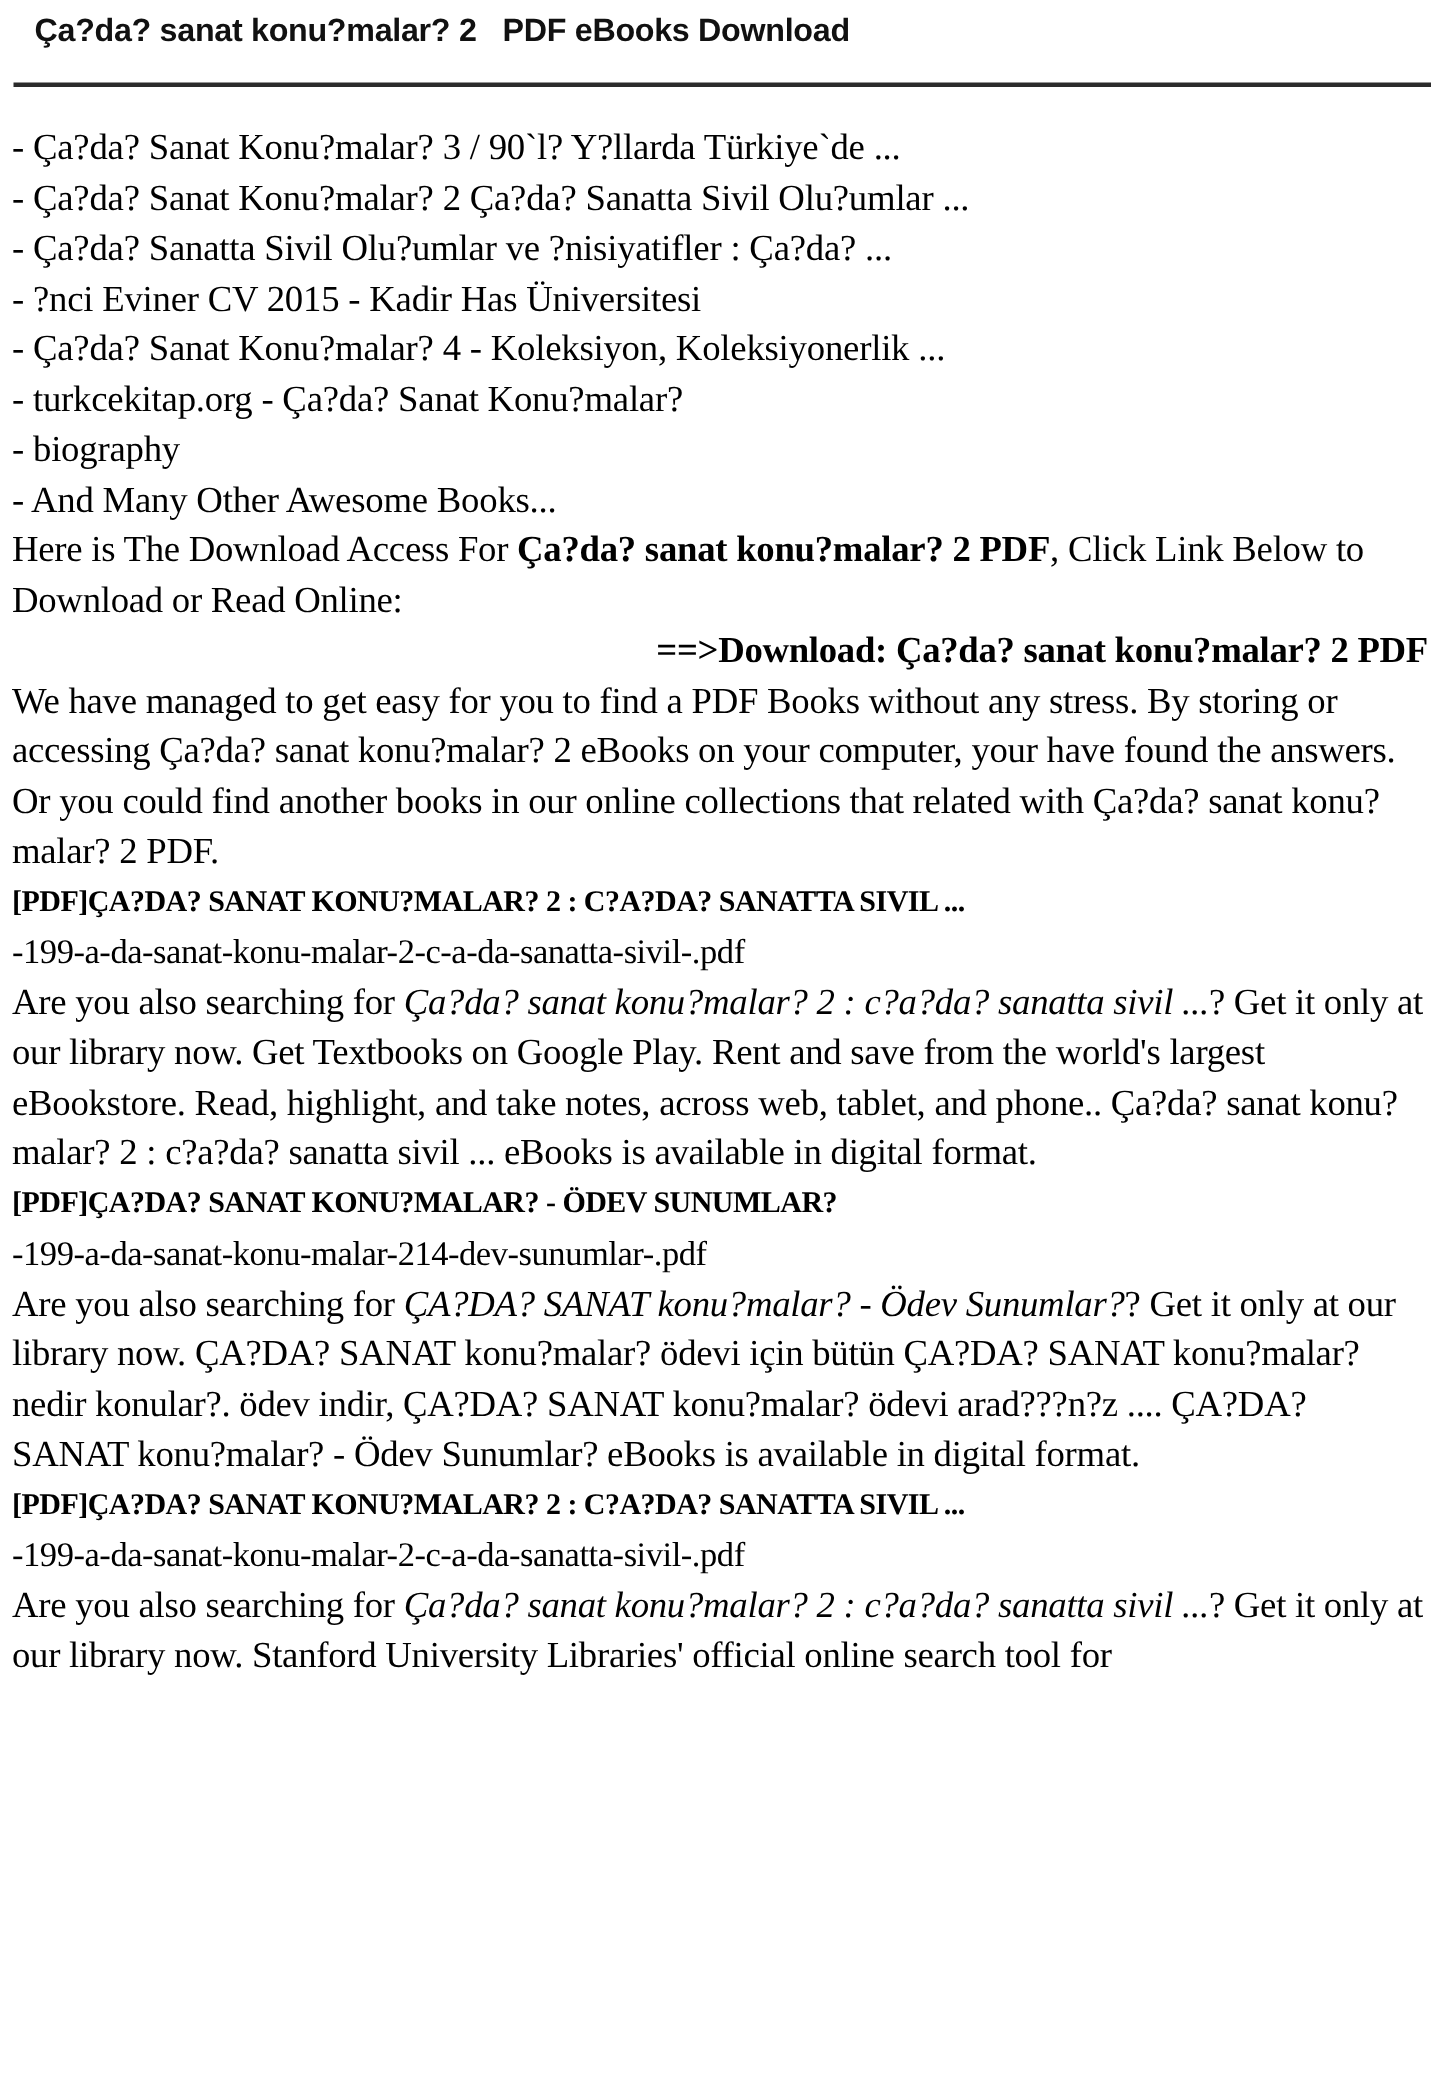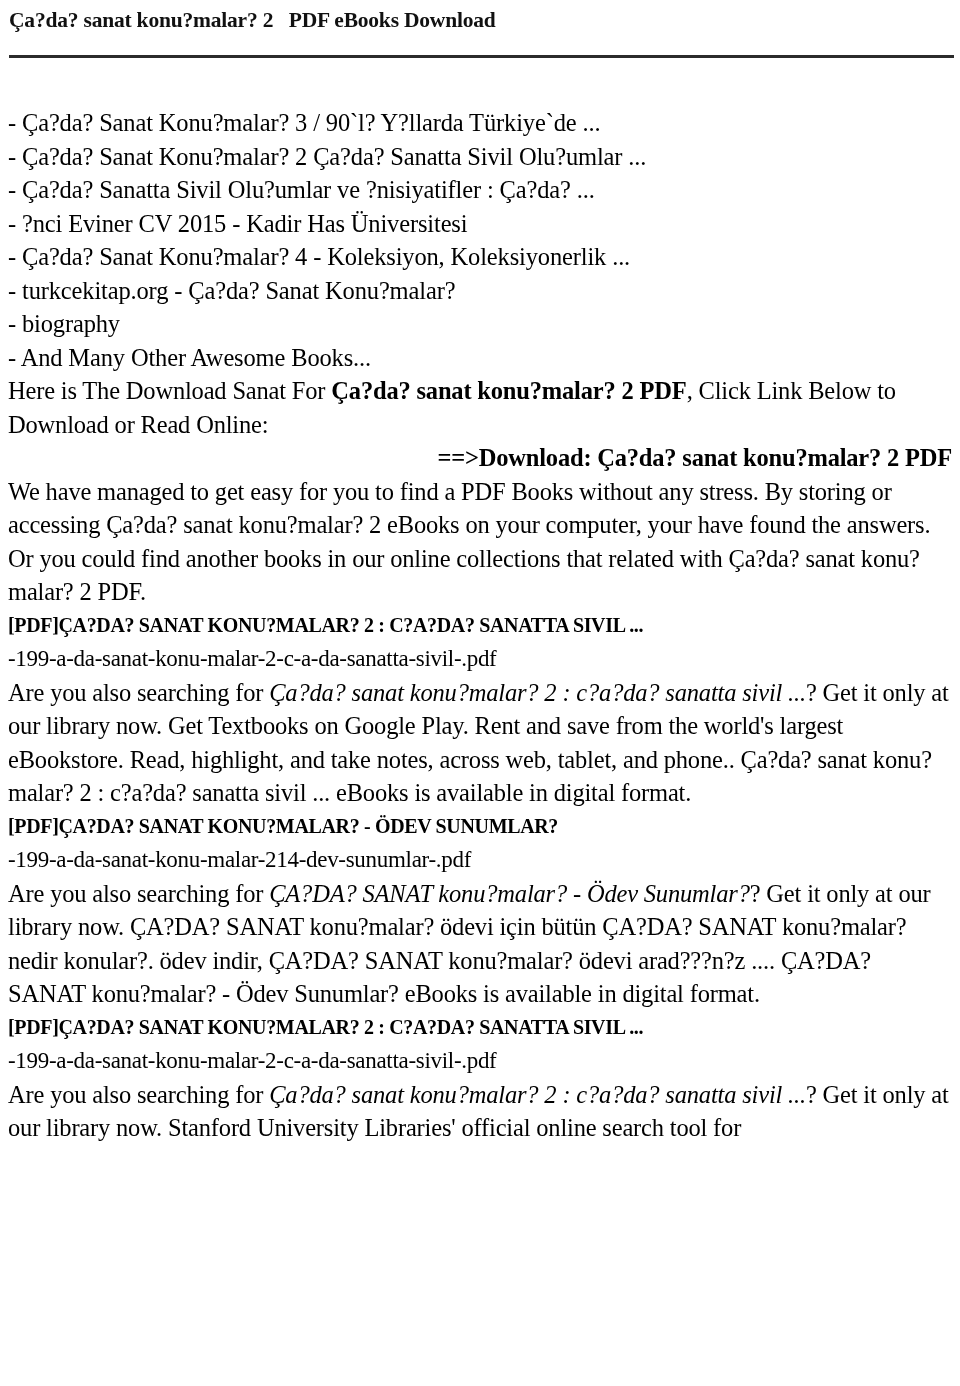--- a/index.html
+++ b/index.html
@@ -17,38 +17,38 @@
     -webkit-font-smoothing: antialiased;
   }
   .page {
     position: relative;
     width: 960px;
     height: 1386px;
     box-sizing: border-box;
     padding: 0 8px 0 8px;
   }
   .doc-title {
-    font-family: Liberation Serif, serif;
+    font-family: Liberation Sans, sans-serif;
     font-weight: bold;
     font-size: 21.5px;
     letter-spacing: -0.2px;
     line-height: 26px;
-    margin: 7px 0 0 1px;
+    margin: 7px 0 0 15px;
     white-space: pre;
     color: #111111;
   }
   .rule {
     height: 0;
     border: none;
     border-top: 3px solid #2b2b2b;
     margin: 22px 1px 0 1px;
     width: 945px;
   }
   .body-region {
-    margin-top: 48px;
+    margin-top: 24px;
   }
   .bullet-list {
     list-style: none;
     margin: 0;
     padding: 0;
   }
   .bullet-list li {
     font-size: 24.5px;
     line-height: 33.5px;
     white-space: nowrap;
@@ -110,21 +110,21 @@
       <li>- Ça?da? Sanat Konu?malar? 3 / 90`l? Y?llarda Türkiye`de ...</li>
       <li>- Ça?da? Sanat Konu?malar? 2 Ça?da? Sanatta Sivil Olu?umlar ...</li>
       <li>- Ça?da? Sanatta Sivil Olu?umlar ve ?nisiyatifler : Ça?da? ...</li>
       <li>- ?nci Eviner CV 2015 - Kadir Has Üniversitesi</li>
       <li>- Ça?da? Sanat Konu?malar? 4 - Koleksiyon, Koleksiyonerlik ...</li>
       <li>- turkcekitap.org - Ça?da? Sanat Konu?malar?</li>
       <li>- biography</li>
       <li>- And Many Other Awesome Books...</li>
     </ul>
 
-    <p class="para para-gap"><span>Here is The Download Sanat For </span><b>Ça?da? sanat konu?malar? 2 PDF</b><span>, Click Link Below to Download or Read Online:</span></p>
+    <p class="para para-gap"><span>Here is The Download Access For </span><b>Ça?da? sanat konu?malar? 2 PDF</b><span>, Click Link Below to Download or Read Online:</span></p>
 
     <p class="dl-line">==&gt;Download: Ça?da? sanat konu?malar? 2 PDF</p>
 
     <p class="para">We have managed to get easy for you to find a PDF Books without any stress. By storing or accessing Ça?da? sanat konu?malar? 2 eBooks on your computer, your have found the answers. Or you could find another books in our online collections that related with Ça?da? sanat konu?malar? 2 PDF.</p>
 
     <h2 class="sec-head section-gap">[PDF]ÇA?DA? SANAT KONU?MALAR? 2 : C?A?DA? SANATTA SIVIL ...</h2>
     <p class="fname">-199-a-da-sanat-konu-malar-2-c-a-da-sanatta-sivil-.pdf</p>
     <p class="para"><span>Are you also searching for </span><i>Ça?da? sanat konu?malar? 2 : c?a?da? sanatta sivil ...</i><span>? Get it only at our library now. Get Textbooks on Google Play. Rent and save from the world's largest eBookstore. Read, highlight, and take notes, across web, tablet, and phone.. Ça?da? sanat konu?malar? 2 : c?a?da? sanatta sivil ... eBooks is available in digital format.</span></p>
 
     <h2 class="sec-head section-gap">[PDF]ÇA?DA? SANAT KONU?MALAR? - ÖDEV SUNUMLAR?</h2>

